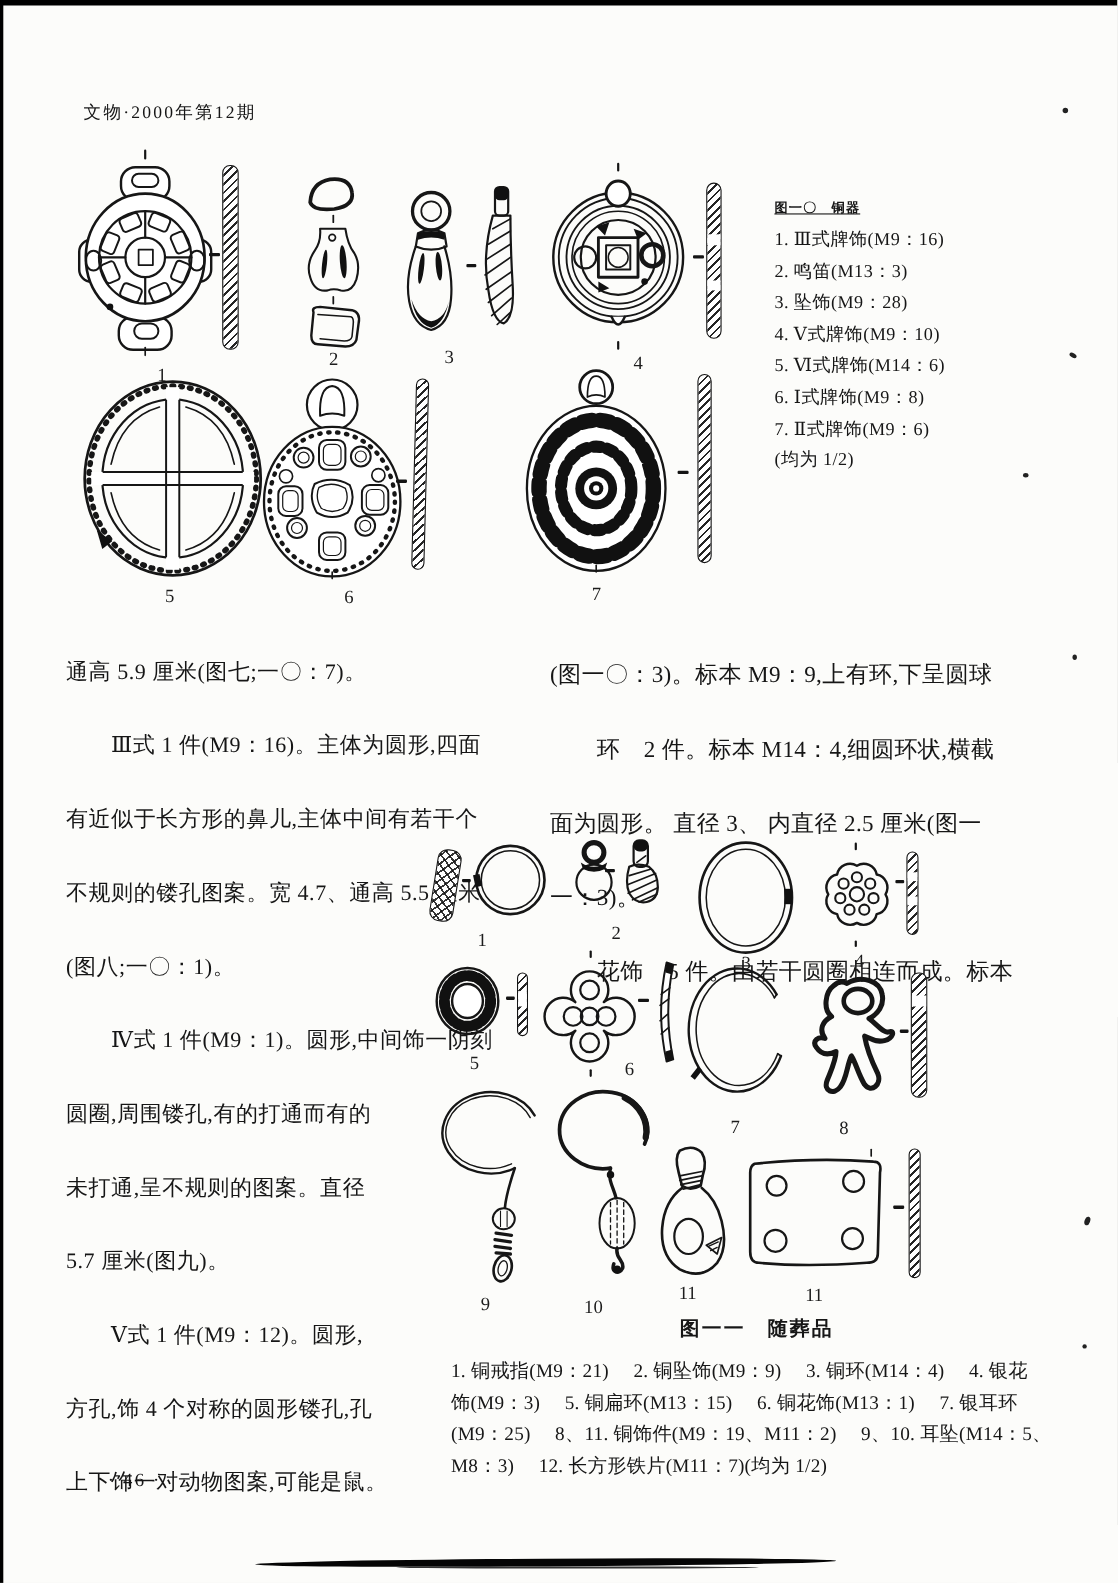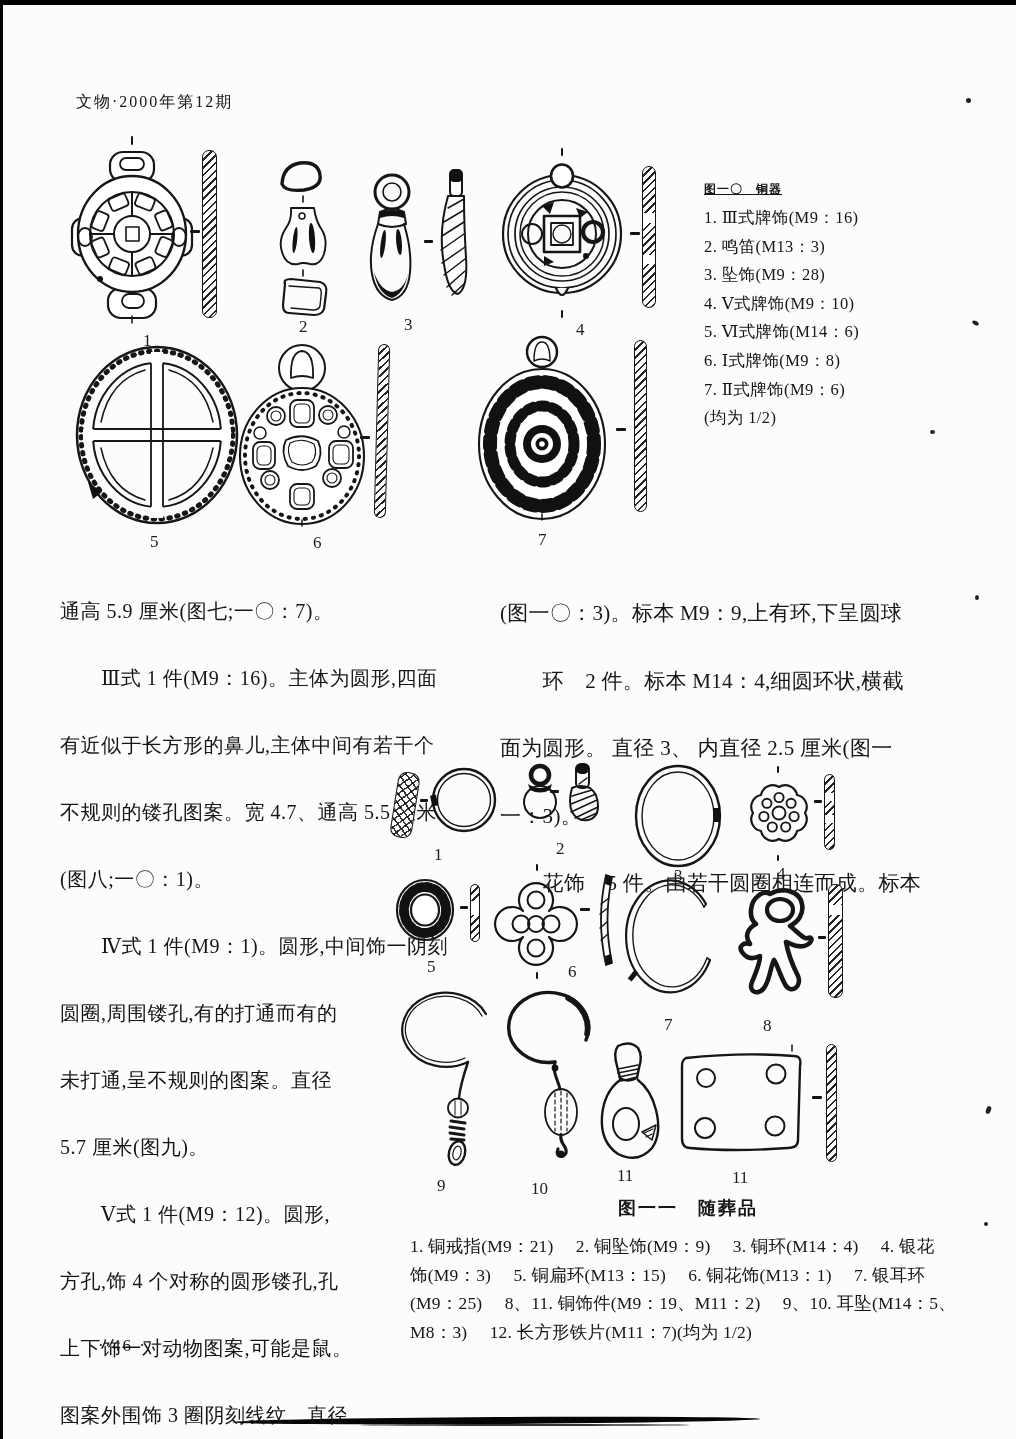--- a/index.html
+++ b/index.html
@@ -246,21 +246,20 @@
     <div class="tline">有近似于长方形的鼻儿,主体中间有若干个</div>
     <div class="tline">不规则的镂孔图案。宽 4.7、通高 5.5 厘米</div>
     <div class="tline">(图八;一〇：1)。</div>
     <div class="tline">　　Ⅳ式 1 件(M9：1)。圆形,中间饰一阴刻</div>
     <div class="tline">圆圈,周围镂孔,有的打通而有的</div>
     <div class="tline">未打通,呈不规则的图案。直径</div>
     <div class="tline">5.7 厘米(图九)。</div>
     <div class="tline">　　Ⅴ式 1 件(M9：12)。圆形,</div>
     <div class="tline">方孔,饰 4 个对称的圆形镂孔,孔</div>
     <div class="tline">上下饰一对动物图案,可能是鼠。</div>
-    <div class="tline">图案外围饰 3 圈阴刻线纹。直径</div>
     
     
     
     
     
     
     
     
     
     

